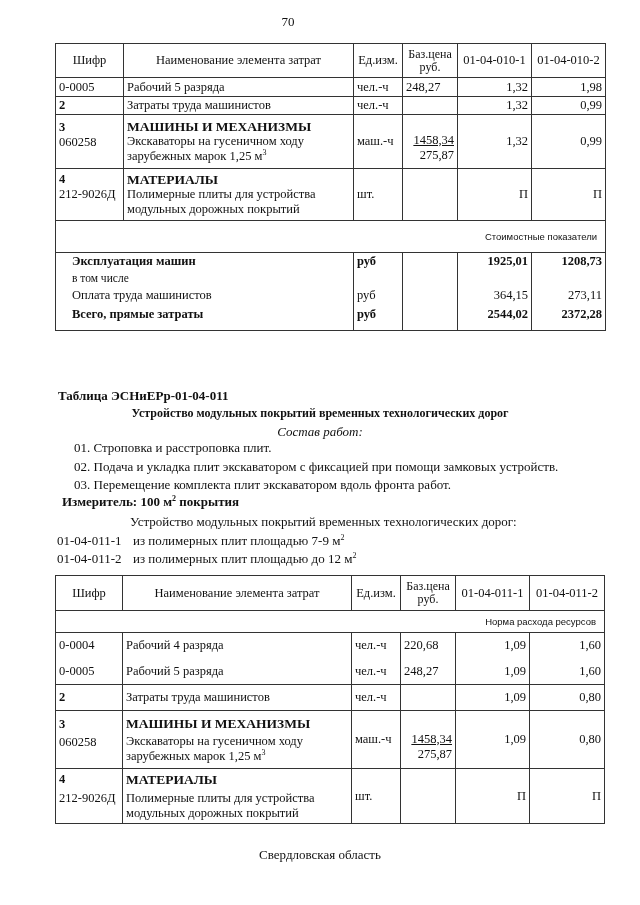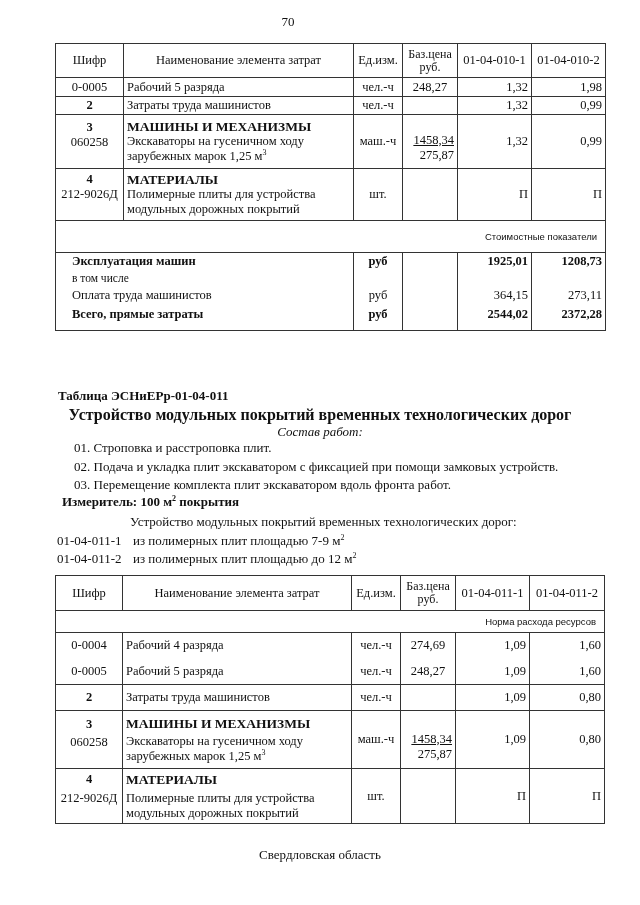--- a/index.html
+++ b/index.html
@@ -12,37 +12,37 @@
     .page-num { left: 0; width: 576px; top: 14px; text-align: center; font-size: 13px; }
 
     table.est {
       position: absolute; border-collapse: collapse; table-layout: fixed;
       font-size: 12.5px; line-height: 15px; padding-left: 15px;
     }
     table.est td, table.est th {
       border: 1px solid #333; padding: 0 3px; vertical-align: middle; font-weight: normal;
     }
     table.est th { text-align: center; }
-    .c { text-align: center; }
+    .c { text-align: left; }
     .r { text-align: right; }
     .l { text-align: left; }
     .b { font-weight: bold !important; }
     .sans-small {
       font-family: "Liberation Sans", "DejaVu Sans", sans-serif; font-size: 9.5px;
       text-align: right; padding-right: 8px !important;
     }
     .nob-tb { border-top: none !important; border-bottom: none !important; }
     .nob-t { border-top: none !important; }
     .nob-b { border-bottom: none !important; }
     .stack div { height: 15px; line-height: 15px; }
     .u { text-decoration: underline; }
     sup { font-size: 8px; line-height: 0; }
 
     .t-title { left: 58px; top: 388px; font-weight: bold; font-size: 13px; }
-    .t-sub { left: 0; width: 640px; text-align: center; top: 406px; font-weight: bold; font-size: 16px; }
+    .t-sub { left: 0; width: 640px; text-align: center; top: 406px; font-weight: bold; font-size: 12px; }
     .t-ital { left: 0; width: 640px; text-align: center; top: 424px; font-style: italic; font-size: 13px; }
     .work { left: 74px; font-size: 13px; }
     .meas { left: 62px; top: 494px; font-weight: bold; font-size: 13px; }
     .desc { left: 130px; top: 514px; font-size: 13px; }
     .var-code { left: 57px; font-size: 13px; }
     .var-text { left: 133px; font-size: 13px; }
     .footer { left: 0; width: 640px; text-align: center; top: 847px; font-size: 13px; }
   </style>
 </head>
 <body>
@@ -189,21 +189,21 @@
     <th>01-04-011-1</th>
     <th>01-04-011-2</th>
   </tr>
   <tr style="height:22px">
     <td colspan="6" class="sans-small">Норма расхода ресурсов</td>
   </tr>
   <tr style="height:26px">
     <td class="c nob-b">0-0004</td>
     <td class="l nob-b">Рабочий 4 разряда</td>
     <td class="c nob-b">чел.-ч</td>
-    <td class="c nob-b">274,69</td>
+    <td class="c nob-b">220,68</td>
     <td class="r nob-b">1,09</td>
     <td class="r nob-b">1,60</td>
   </tr>
   <tr style="height:26px">
     <td class="c nob-t">0-0005</td>
     <td class="l nob-t">Рабочий 5 разряда</td>
     <td class="c nob-t">чел.-ч</td>
     <td class="c nob-t">248,27</td>
     <td class="r nob-t">1,09</td>
     <td class="r nob-t">1,60</td>

